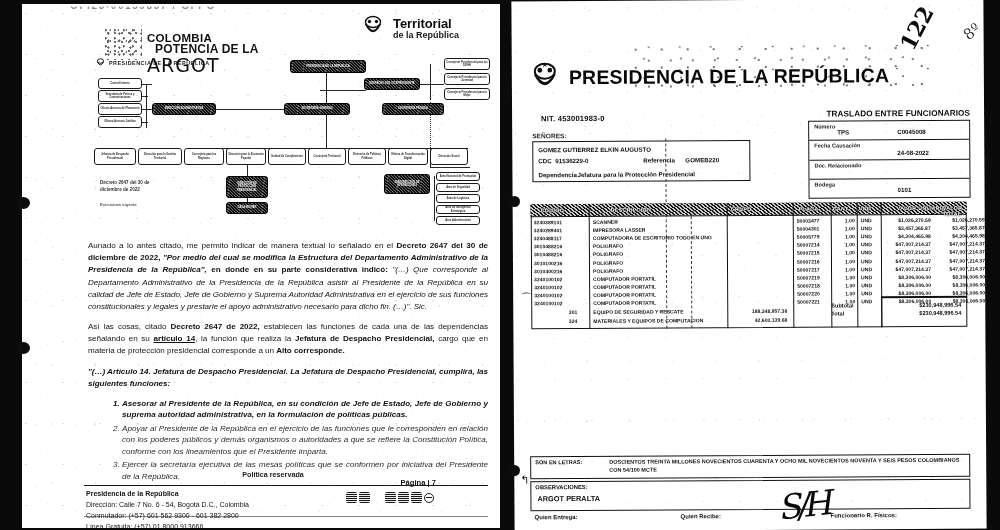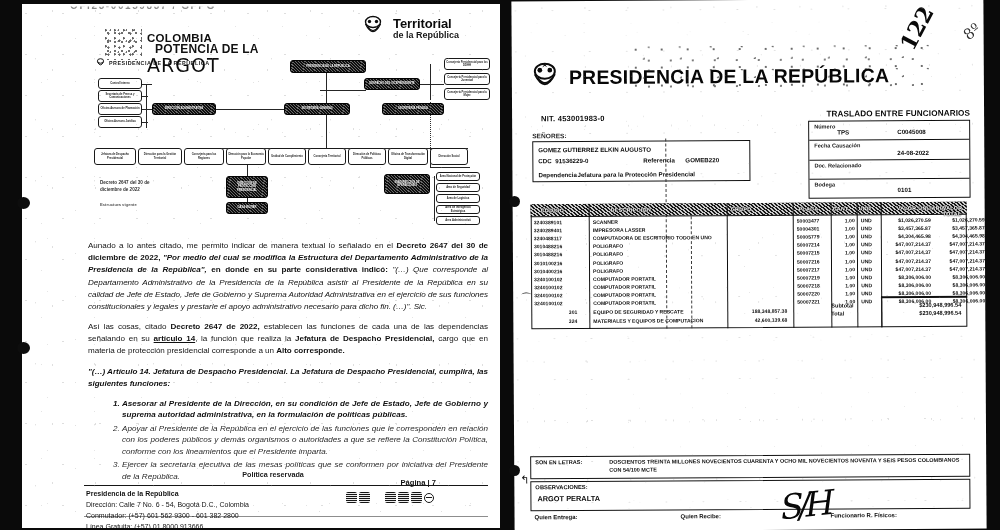--- a/index.html
+++ b/index.html
@@ -431,21 +431,21 @@
           Así las cosas, citado <b>Decreto 2647 de 2022,</b> establecen las funciones de cada una de
           las dependencias señalando en su <span class="u">artículo 14</span>, la función que realiza la <b>Jefatura de
           Despacho Presidencial,</b> cargo que en materia de protección presidencial corresponde
           a un <b>Alto corresponde.</b>
         </p>
         <p class="para">
           <b><i>"(…) Artículo 14. Jefatura de Despacho Presidencial. La Jefatura de Despacho
           Presidencial, cumplirá, las siguientes funciones:</i></b>
         </p>
         <ol class="listwrap">
-          <li class="bold-it">Asesorar al Presidente de la Dirección, en su condición de Jefe de Estado, Jefe de Gobierno y suprema autoridad administrativa, en la formulación de políticas públicas.</li>
+          <li class="bold-it">Asesorar al Presidente de la República, en su condición de Jefe de Estado, Jefe de Gobierno y suprema autoridad administrativa, en la formulación de políticas públicas.</li>
           <li class="plain-it">Apoyar al Presidente de la República en el ejercicio de las funciones que le corresponden en relación con los poderes públicos y demás organismos o autoridades a que se refiere la Constitución Política, conforme con los lineamientos que el Presidente imparta.</li>
           <li class="plain-it">Ejercer la secretaría ejecutiva de las mesas políticas que se conformen por iniciativa del Presidente de la República.</li>
         </ol>
       </div>
 
       <div class="politica" style="top:466px">Política reservada</div>
 
       <div class="footer-rule" style="top:481px"></div>
 
       <div class="footer-left" style="top:485px">

